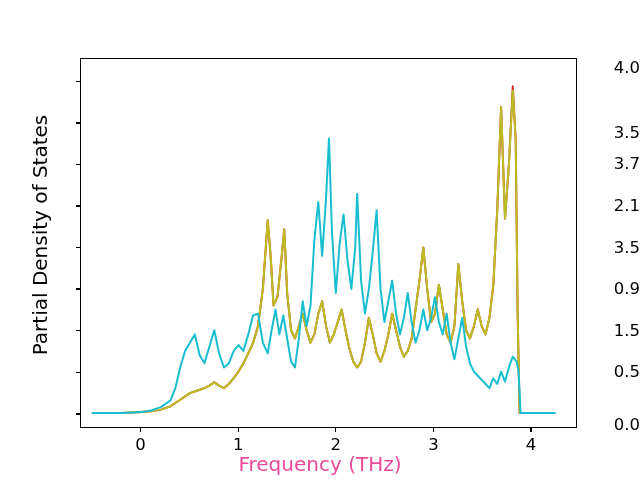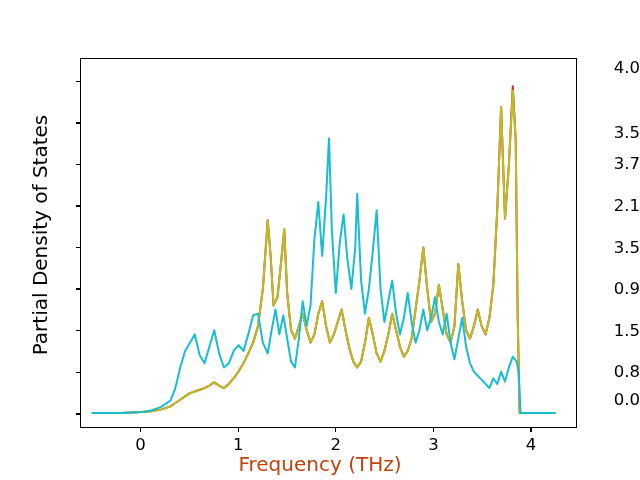--- a/index.html
+++ b/index.html
@@ -70,21 +70,21 @@
     top: 437px;
     line-height: 1;
   }
   #xlabel {
     position: absolute;
     left: 0;
     top: 452px;
     width: 640px;
     text-align: center;
     font-size: 20px;
-    color: #c2410c;
+    color: #ec4899;
   }
   #ylabel {
     position: absolute;
     left: -160px;
     top: 223px;
     width: 400px;
     text-align: center;
     font-size: 20px;
     color: #000000;
     transform: rotate(-90deg);
@@ -109,22 +109,22 @@
       <div class="tick-mark ytick-mark" style="top: 371.642px;"></div>
       <div class="tick-mark ytick-mark" style="top: 330.069px;"></div>
       <div class="tick-mark ytick-mark" style="top: 288.496px;"></div>
       <div class="tick-mark ytick-mark" style="top: 246.923px;"></div>
       <div class="tick-mark ytick-mark" style="top: 205.35px;"></div>
       <div class="tick-mark ytick-mark" style="top: 163.777px;"></div>
       <div class="tick-mark ytick-mark" style="top: 122.204px;"></div>
       <div class="tick-mark ytick-mark" style="top: 80.6309px;"></div>
     </div>
   <div id="ytick-labels">
-      <div class="ytick-label" style="top: 392px;">0.0</div>
-      <div class="ytick-label" style="top: 364.292px;">0.8</div>
+      <div class="ytick-label" style="top: 417px;">0.0</div>
+      <div class="ytick-label" style="top: 364.292px;">0.5</div>
       <div class="ytick-label" style="top: 322.719px;">1.5</div>
       <div class="ytick-label" style="top: 281.146px;">0.9</div>
       <div class="ytick-label" style="top: 239.573px;">3.5</div>
       <div class="ytick-label" style="top: 198px;">2.1</div>
       <div class="ytick-label" style="top: 156.427px;">3.7</div>
       <div class="ytick-label" style="top: 125px;">3.5</div>
       <div class="ytick-label" style="top: 60px;">4.0</div>
     </div>
   <div id="xtick-marks">
       <div class="tick-mark xtick-mark" style="left: 139.888px;"></div>

